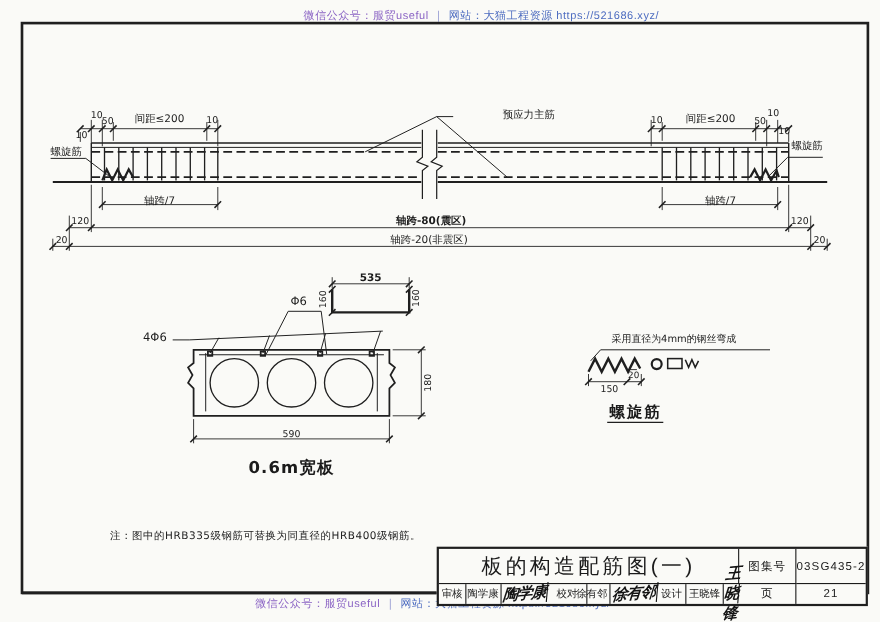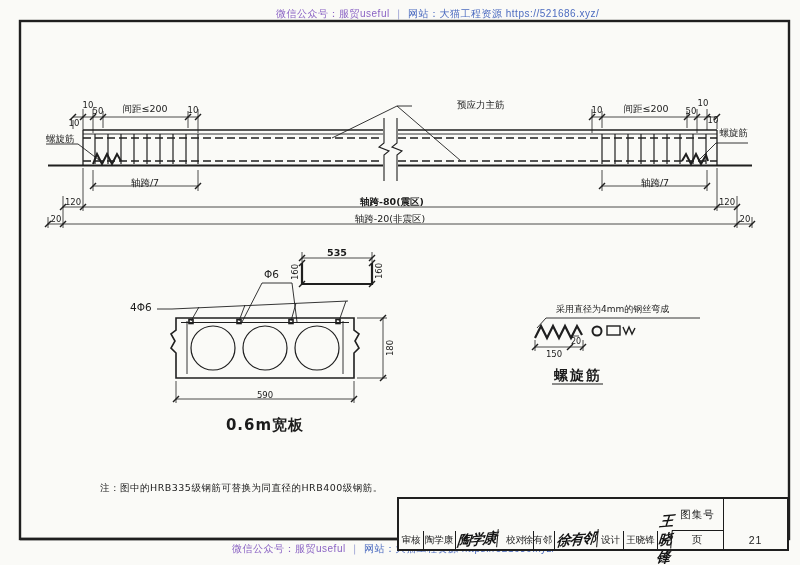--- a/index.html
+++ b/index.html
@@ -276,21 +276,23 @@
 <div class="lbl big ctr" style="left:265px;top:418px;">0.6m宽板</div>
 
 <div class="lbl" style="left:556px;top:305px;font-size:9px;">采用直径为4mm的钢丝弯成</div>
 <div class="lbl ctr" style="left:554px;top:350px;">150</div>
 <div class="lbl" style="left:571px;top:338px;font-size:8px;">20</div>
 <div class="lbl detail-title ctr" style="left:578px;top:368px;">螺旋筋</div>
 
 <div class="lbl note" style="left:100px;top:483px;">注：图中的HRB335级钢筋可替换为同直径的HRB400级钢筋。</div>
 
 <div class="titleblock">
+  <div class="tb-cell tb-title" style="left:0;top:0;width:273px;height:32px;border-right:1.5px solid;border-bottom:1.5px solid;">板的构造配筋图(一)</div>
   <div class="tb-cell tb-small" style="left:273px;top:0;width:52px;height:32px;border-right:1.5px solid;border-bottom:1.5px solid;">图集号</div>
+  <div class="tb-cell tb-small" style="left:325px;top:0;width:63px;height:32px;border-bottom:1.5px solid;">03SG435-2</div>
 
   <div class="tb-cell tb-tiny" style="left:0;top:32px;width:25px;height:18px;border-right:1px solid;">审核</div>
   <div class="tb-cell tb-tiny" style="left:24px;top:32px;width:33px;height:18px;border-right:1px solid;">陶学康</div>
   <div class="tb-cell sig" style="left:57px;top:32px;width:42px;height:18px;border-right:1px solid;">陶学康</div>
   <div class="tb-cell tb-tiny" style="left:99px;top:32px;width:36px;height:18px;border-right:1px solid;">校对</div>
   <div class="tb-cell tb-tiny" style="left:123px;top:32px;width:33px;height:18px;border-right:1px solid;">徐有邻</div>
   <div class="tb-cell sig" style="left:156px;top:32px;width:43px;height:18px;border-right:1px solid;">徐有邻</div>
   <div class="tb-cell tb-tiny" style="left:199px;top:32px;width:26px;height:18px;border-right:1px solid;">设计</div>
   <div class="tb-cell tb-tiny" style="left:225px;top:32px;width:34px;height:18px;border-right:1px solid;">王晓锋</div>
   <div class="tb-cell sig" style="left:259px;top:32px;width:14px;height:18px;border-right:1.5px solid;justify-content:flex-start;">王晓锋</div>

